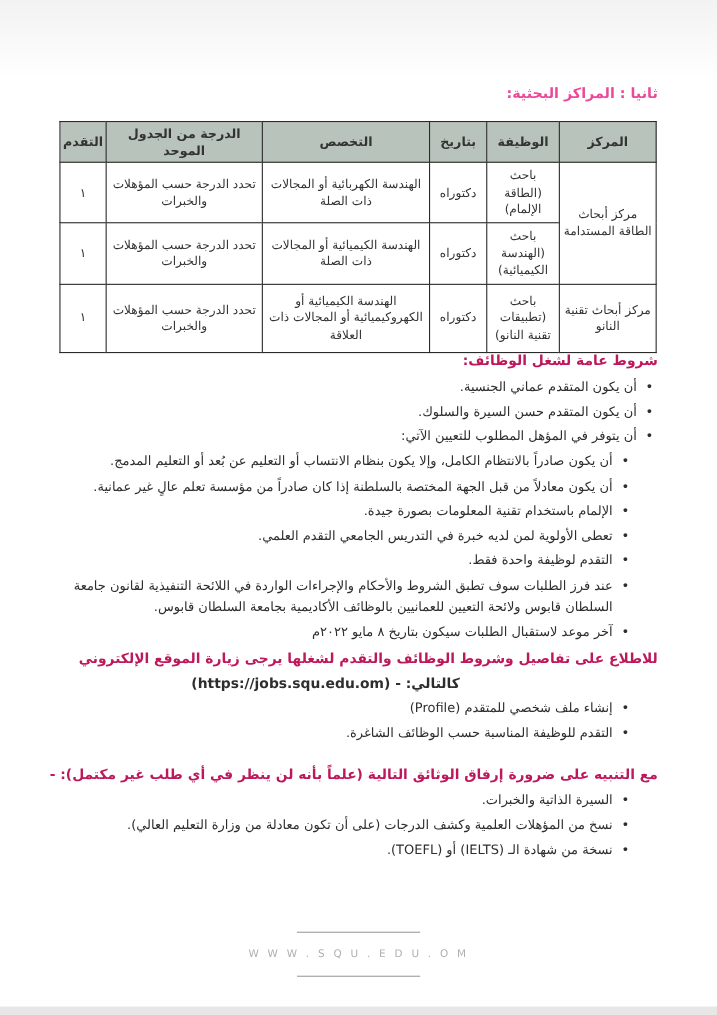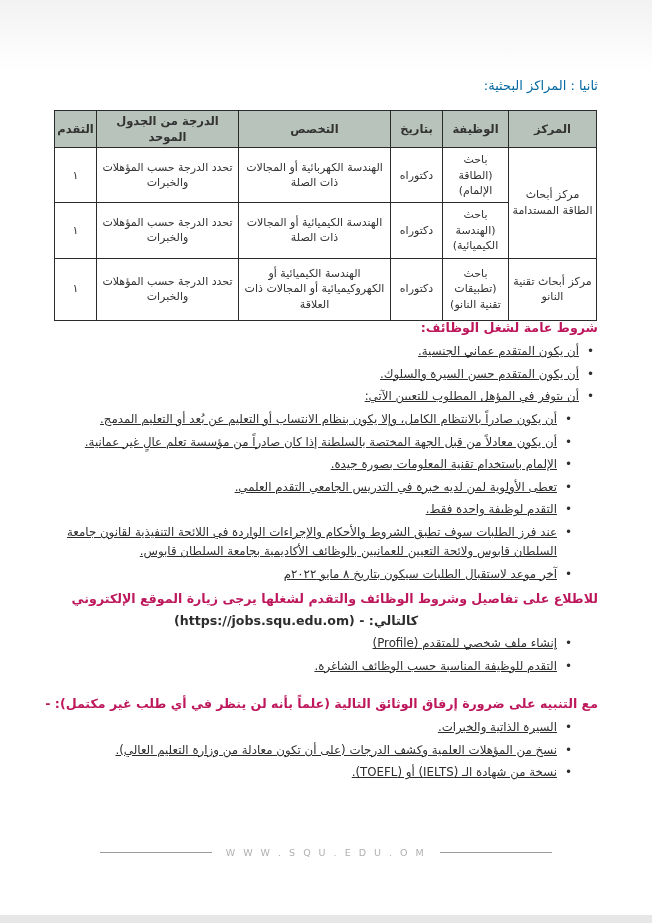--- a/index.html
+++ b/index.html
@@ -15,21 +15,21 @@
     position:absolute; top:0; left:0; right:0; height:72px;
     background:linear-gradient(#f2f2f2, #ffffff);
   }
   .bottom-strip {
     position:absolute; bottom:0; left:0; right:0; height:8px;
     background:#e7e7e7;
   }
 
   .doc-title {
     position:absolute; top:78px; right:54px;
-    font-weight:normal; font-size:13px; color:#0369a1;
+    font-weight:bold; font-size:13px; color:#ec4899;
   }
 
   .table-wrap { position:absolute; top:110px; right:55px; }
   table.positions {
     border-collapse:collapse; width:542px;
     font-size:11px; color:#333; table-layout:fixed;
   }
   table.positions th, table.positions td {
     border:1.5px solid #2b2b2b;
     text-align:center; vertical-align:middle;
@@ -46,38 +46,38 @@
 
   .section { position:absolute; right:54px; left:34px; }
   .sec-conditions { top:318px; }
   .sec-apply { top:589px; }
   .sec-docs { top:694px; }
 
   .sec-heading {
     font-weight:bold; font-size:12.6px; color:#be185d;
     line-height:1.6; margin-bottom:4px;
   }
-  ul.blist { list-style:none;text-decoration:underline; }
+  ul.blist { list-style:none; }
   ul.blist li {
     position:relative; font-size:11.8px; line-height:1.62;
     margin-bottom:3.5px; padding-right:15px; color:#2e2e2e;
   }
   ul.blist li::before {
     content:"•"; position:absolute; right:0; top:0;
     font-size:12px; color:#2e2e2e;
   }
   ul.level1 { padding-right:4px; }
   ul.level2 { padding-right:26px; }
 
   .apply-line2 { font-weight:bold; font-size:12.6px; margin:2px 40px 6px 0;text-align:center; }
   .apply-line2 .url { direction:ltr; unicode-bidi:isolate; }
 
   .footer {
     position:absolute; top:847px; left:0; right:0;
-    display:flex; align-items:center; justify-content:center; gap:14px;
+    display:flex; align-items:center; justify-content:center; gap:14px;flex-direction:column;
   }
   .footer .rule { width:112px; border-top:1.6px solid #9d9d9d; }
   .footer-text {
     direction:ltr; unicode-bidi:isolate;
     font-size:9.5px; letter-spacing:2.5px; color:#b0b0b0;
     font-family:"DejaVu Sans", sans-serif;
   }
 </style>
 </head>
 <body>

